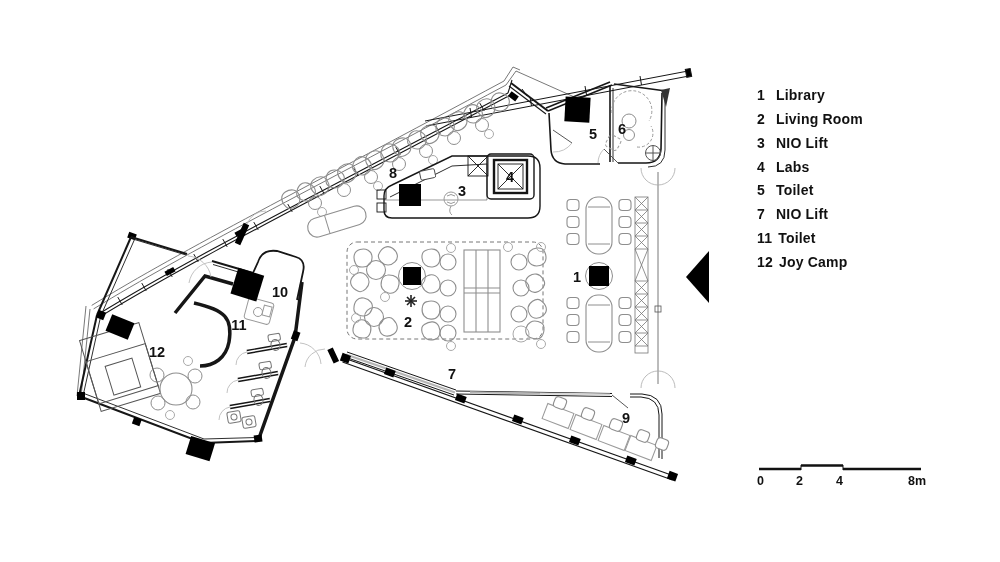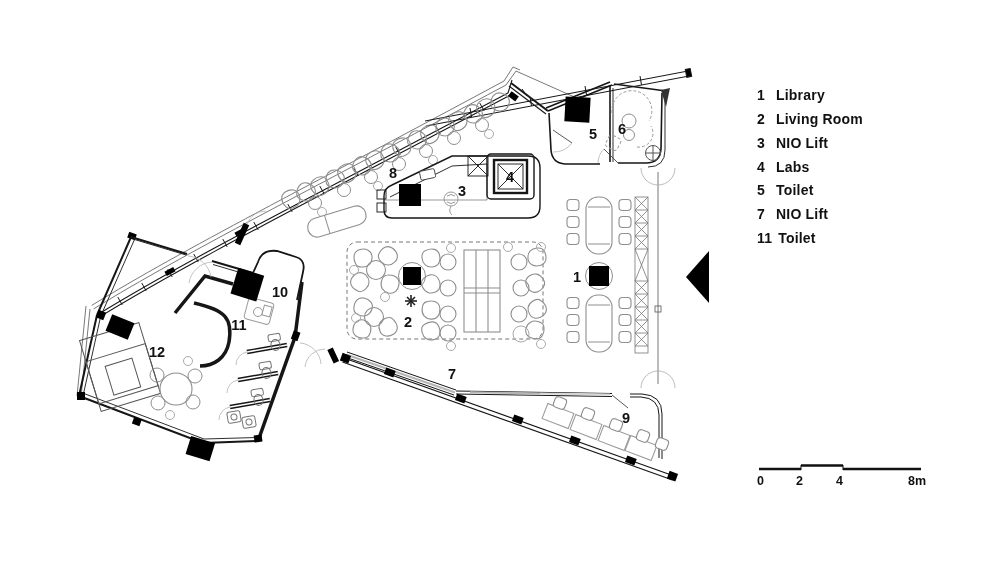--- a/index.html
+++ b/index.html
@@ -439,15 +439,16 @@
 </svg>
 
 <div class="legend">
   <div class="legend-row"><span class="legend-num">1</span><span>Library</span></div>
   <div class="legend-row"><span class="legend-num">2</span><span>Living Room</span></div>
   <div class="legend-row"><span class="legend-num">3</span><span>NIO Lift</span></div>
   <div class="legend-row"><span class="legend-num">4</span><span>Labs</span></div>
   <div class="legend-row"><span class="legend-num">5</span><span>Toilet</span></div>
   <div class="legend-row"><span class="legend-num">7</span><span>NIO Lift</span></div>
   <div class="legend-row"><span class="legend-num">11</span><span>Toilet</span></div>
+  <div class="legend-row"><span class="legend-num">12</span><span>Joy Camp</span></div>
 </div>
 
 </div>
 
 </body></html>

